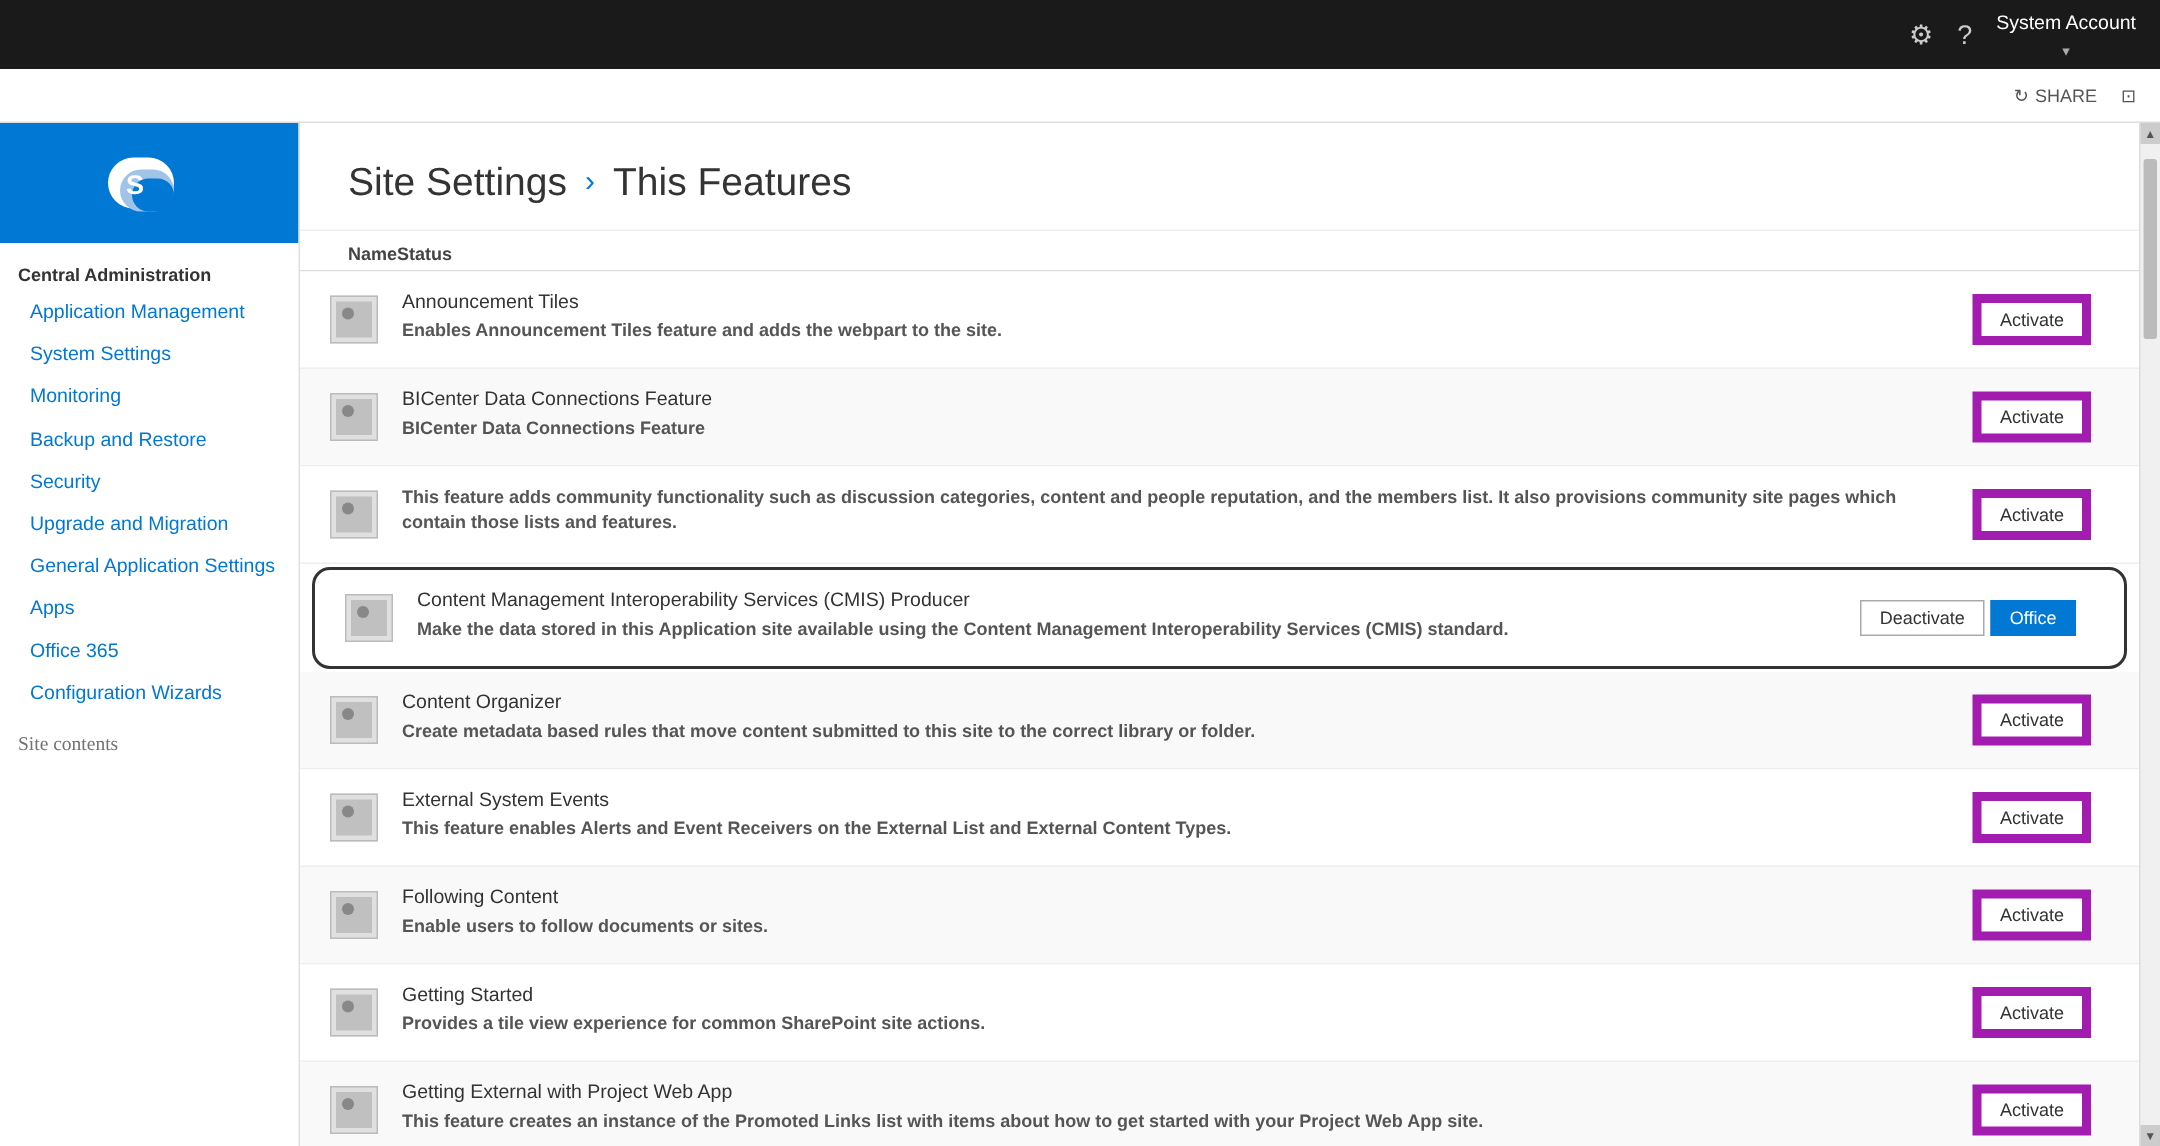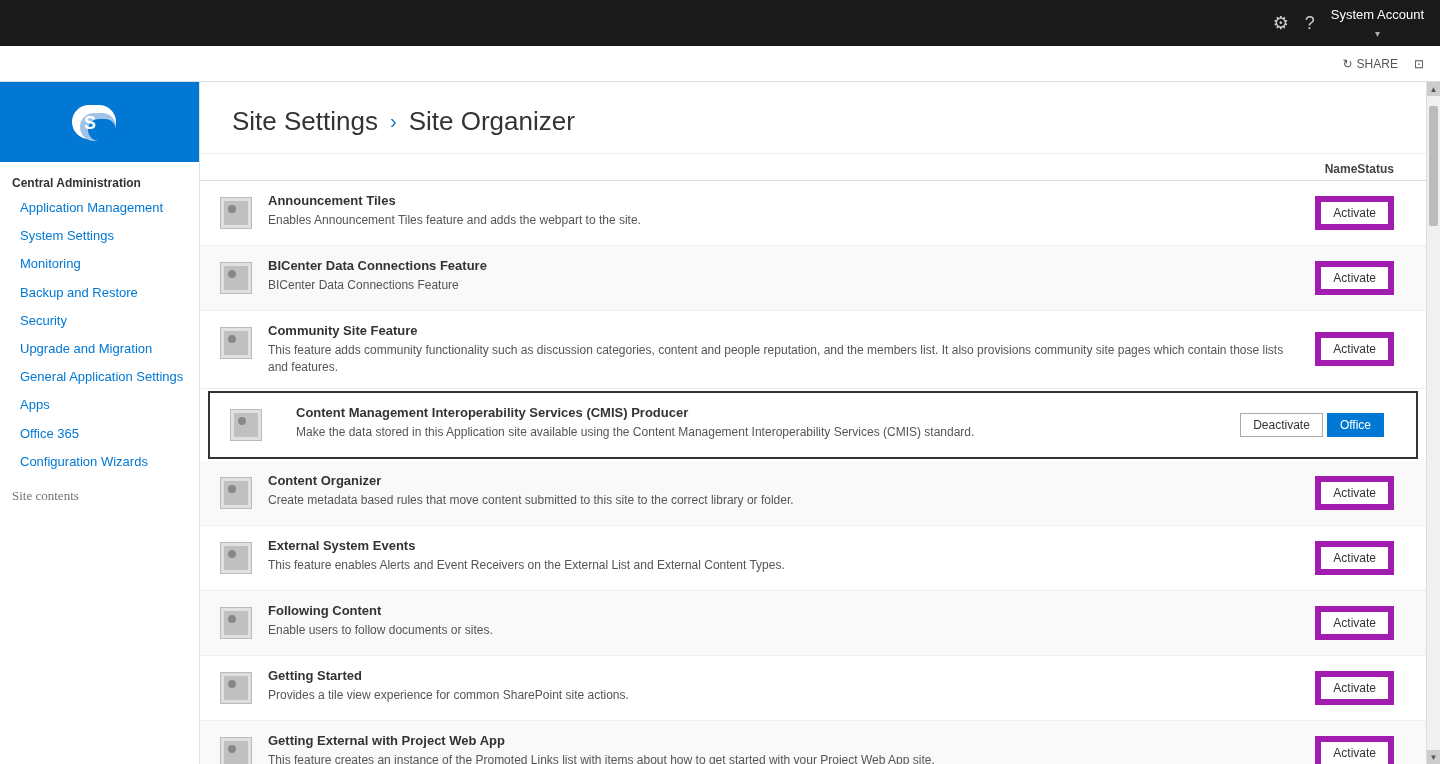--- a/index.html
+++ b/index.html
@@ -124,40 +124,39 @@
       font-weight: 300;
       color: #333;
     }
 
     
     .features-table {
       width: 100%;
     }
     .features-header {
       display: flex;
-      justify-content: flex-end;
+      justify-content: flex-start;
       padding: 8px 32px 4px 32px;
       font-size: 12px;
       font-weight: 600;
       color: #444;
       border-bottom: 1px solid #ddd;
     }
     .feature-row {
       display: flex;
       align-items: flex-start;
       padding: 12px 32px 12px 16px;
       border-bottom: 1px solid #eee;
       background: #fff;
     }
     .feature-row.highlighted {
       background: #fff;
       border: 2px solid #333;
       margin: 2px 8px;
-      border-radius: 0;
-      gap: 18px;
+      border-radius: 12px;
     }
     .feature-row.alt { background: #f9f9f9; }
     .feature-icon {
       width: 40px;
       height: 40px;
       flex-shrink: 0;
       margin-right: 12px;
       display: flex;
       align-items: center;
       justify-content: center;
@@ -183,28 +182,29 @@
       top: 4px; left: 4px;
       width: 8px; height: 8px;
       background: #888;
       border-radius: 50%;
     }
     .feature-info {
       flex: 1;
     }
     .feature-name {
       font-size: 13px;
-      font-weight: 700;
+      font-weight: 400;
       color: #333;
       margin-bottom: 4px;
     }
     .feature-desc {
       font-size: 12px;
       color: #555;
       line-height: 1.4;
+      font-weight: bold;
     }
     .feature-actions {
       display: flex;
       align-items: center;
       gap: 4px;
       flex-shrink: 0;
       margin-left: 16px;
       align-self: center;
     }
     .btn-activate {
@@ -313,21 +313,21 @@
     <div class="sidebar-item">Apps</div>
     <div class="sidebar-item">Office 365</div>
     <div class="sidebar-item">Configuration Wizards</div>
     <div class="sidebar-footer">Site contents</div>
   </div>
 
   <div class="content">
     <div class="page-title">
       <span>Site Settings</span>
       <span class="separator">›</span>
-      <span class="sub">Site Organizer</span>
+      <span class="sub">This Features</span>
     </div>
 
     <div class="features-table">
       <div class="features-header">
         <span>Name</span>
         <span>Status</span>
       </div>
 
       <div class="feature-row">
         <div class="feature-icon">
@@ -359,21 +359,20 @@
         </div>
       </div>
 
       <div class="feature-row">
         <div class="feature-icon">
           <div class="feature-icon-img">
             <div class="feature-icon-inner"></div>
           </div>
         </div>
         <div class="feature-info">
-          <div class="feature-name">Community Site Feature</div>
           <div class="feature-desc">This feature adds community functionality such as discussion categories, content and people reputation, and the members list. It also provisions community site pages which contain those lists and features.</div>
         </div>
         <div class="feature-actions">
           <button class="btn-activate">Activate</button>
         </div>
       </div>
 
       <div class="feature-row highlighted">
         <div class="feature-icon">
           <div class="feature-icon-img">

